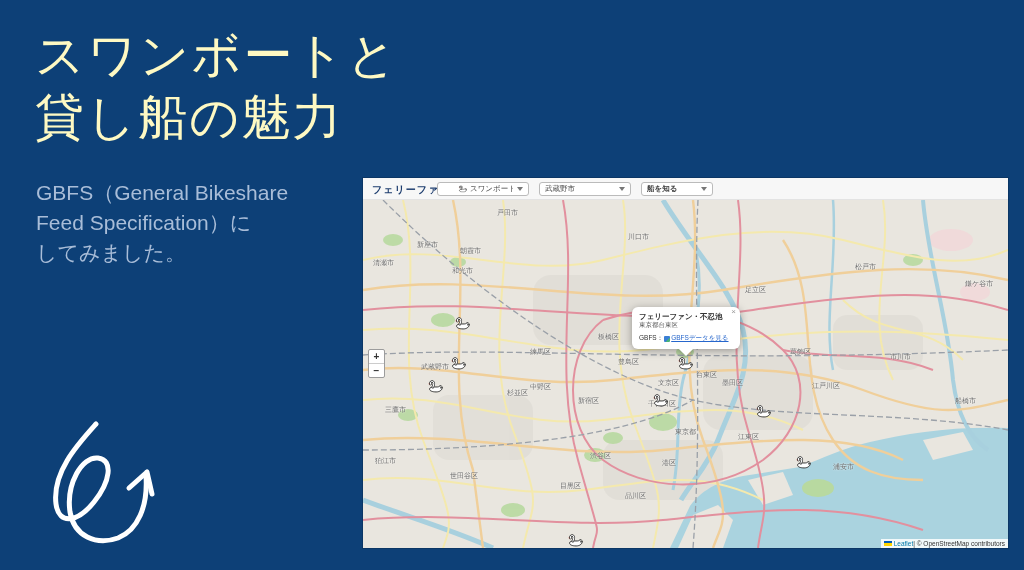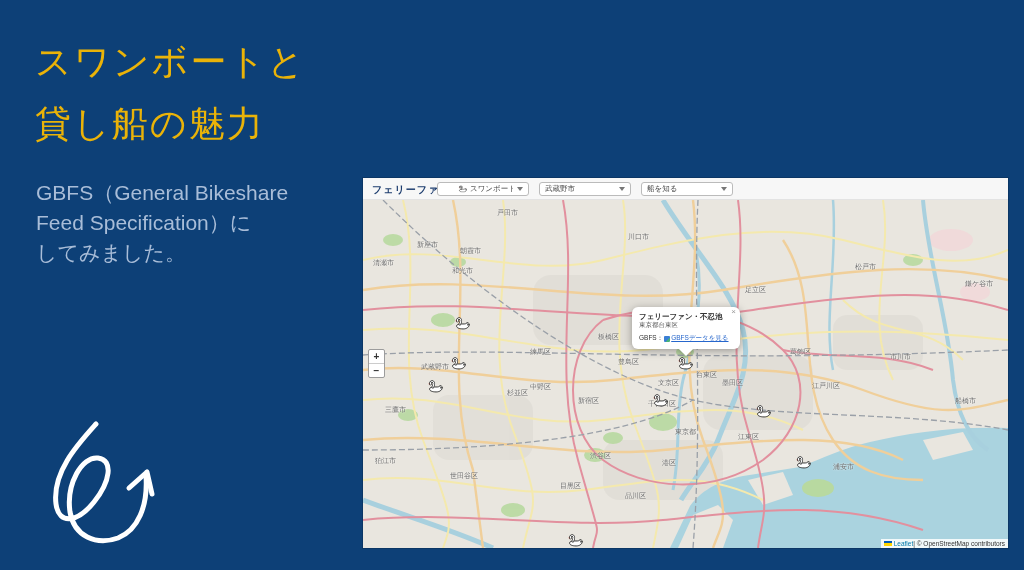--- a/index.html
+++ b/index.html
@@ -1,19 +1,19 @@
 <!DOCTYPE html>
 <html><head>
 <meta charset="utf-8">
 <style>
   html,body{margin:0;padding:0;background:#222;}
   .slide{position:relative;width:1024px;height:570px;background:#0d4077;overflow:hidden;
          font-family:"Liberation Sans",sans-serif;}
   
-  .title{position:absolute;left:35px;top:31px;color:#eab308;font-size:36px;line-height:62px;
+  .title{position:absolute;left:35px;top:24px;color:#fef9c3;font-size:49px;line-height:62px;
          font-weight:400;letter-spacing:2px;white-space:pre;}
   .subtitle{position:absolute;left:36px;top:178px;color:#a9bdd8;font-size:21px;line-height:30px;
             font-weight:400;white-space:pre;}
   .doodle{position:absolute;left:26px;top:418px;}
   
   .panel{position:absolute;left:363px;top:178px;width:645px;height:370px;background:#fff;
          box-shadow:0 0 0 1px rgba(0,0,0,.15);}
   .appbar{position:absolute;left:0;top:0;width:645px;height:22px;background:#f7f7f7;
           border-bottom:1px solid #e3e3e3;box-sizing:border-box;}
   .appname{position:absolute;left:9px;top:5px;font-size:10px;font-weight:bold;color:#1c3c6e;
@@ -103,21 +103,21 @@
         </span>
         <span class="lbl">スワンボート</span>
         <span class="chev"></span>
       </div>
 
       <div class="select" style="left:176px;width:92px;">
         <span class="lbl">武蔵野市</span>
         <span class="chev"></span>
       </div>
 
-      <div class="select" style="left:278px;width:92px;">
+      <div class="select" style="left:278px;width:72px;font-weight:bold;">
         <span class="lbl">船を知る</span>
         <span class="chev"></span>
       </div>
     </div>
 
     <div class="mapwrap">
 
       <svg width="645" height="348" viewBox="0 0 645 348" style="position:absolute;left:0;top:0;">
         <rect width="645" height="348" fill="#e9e6df"></rect>
 

